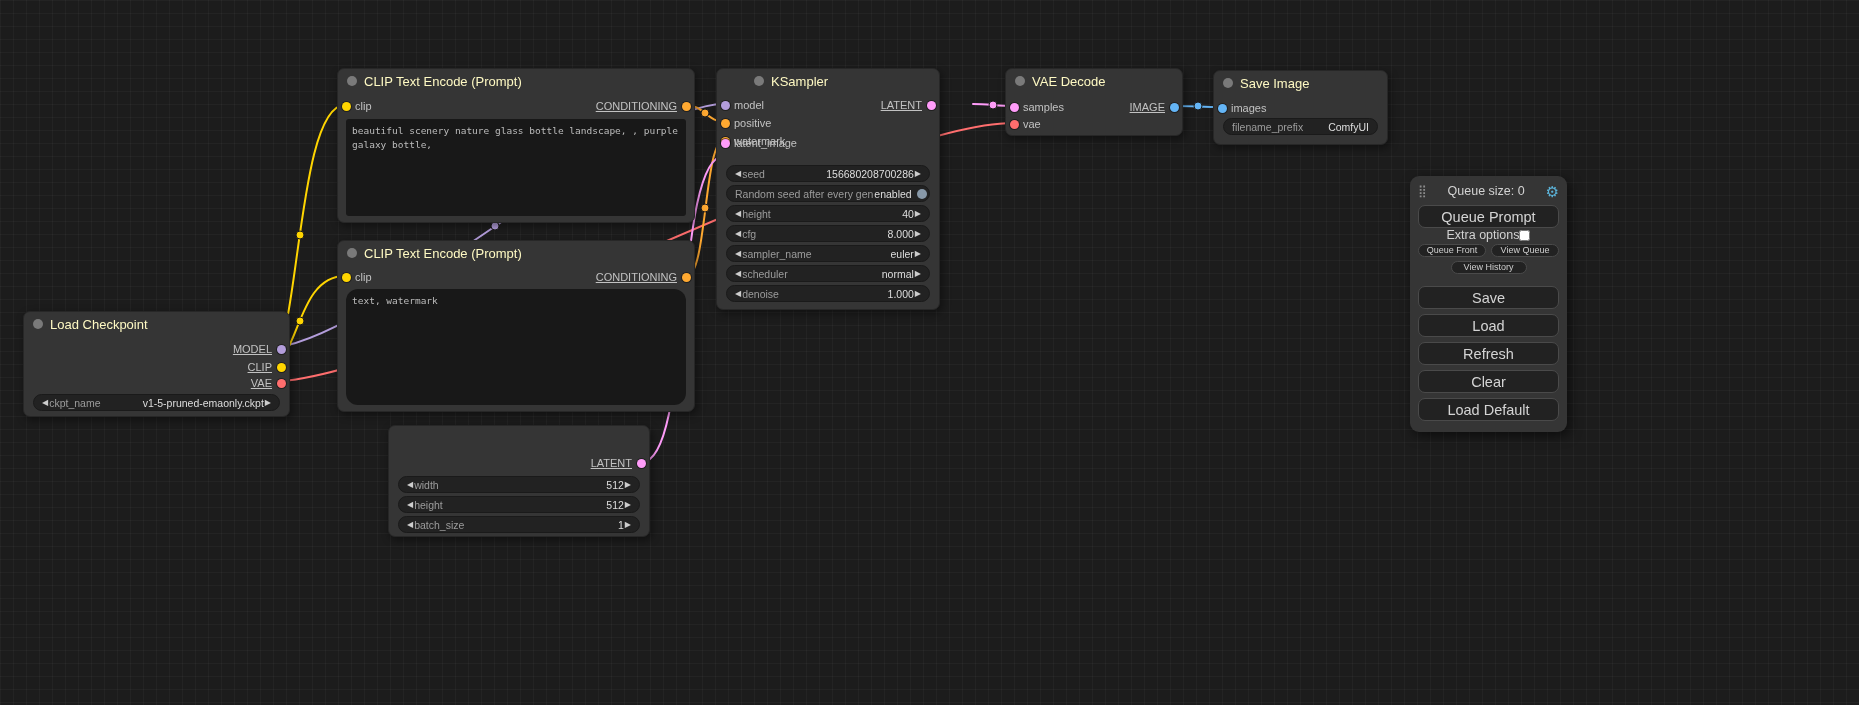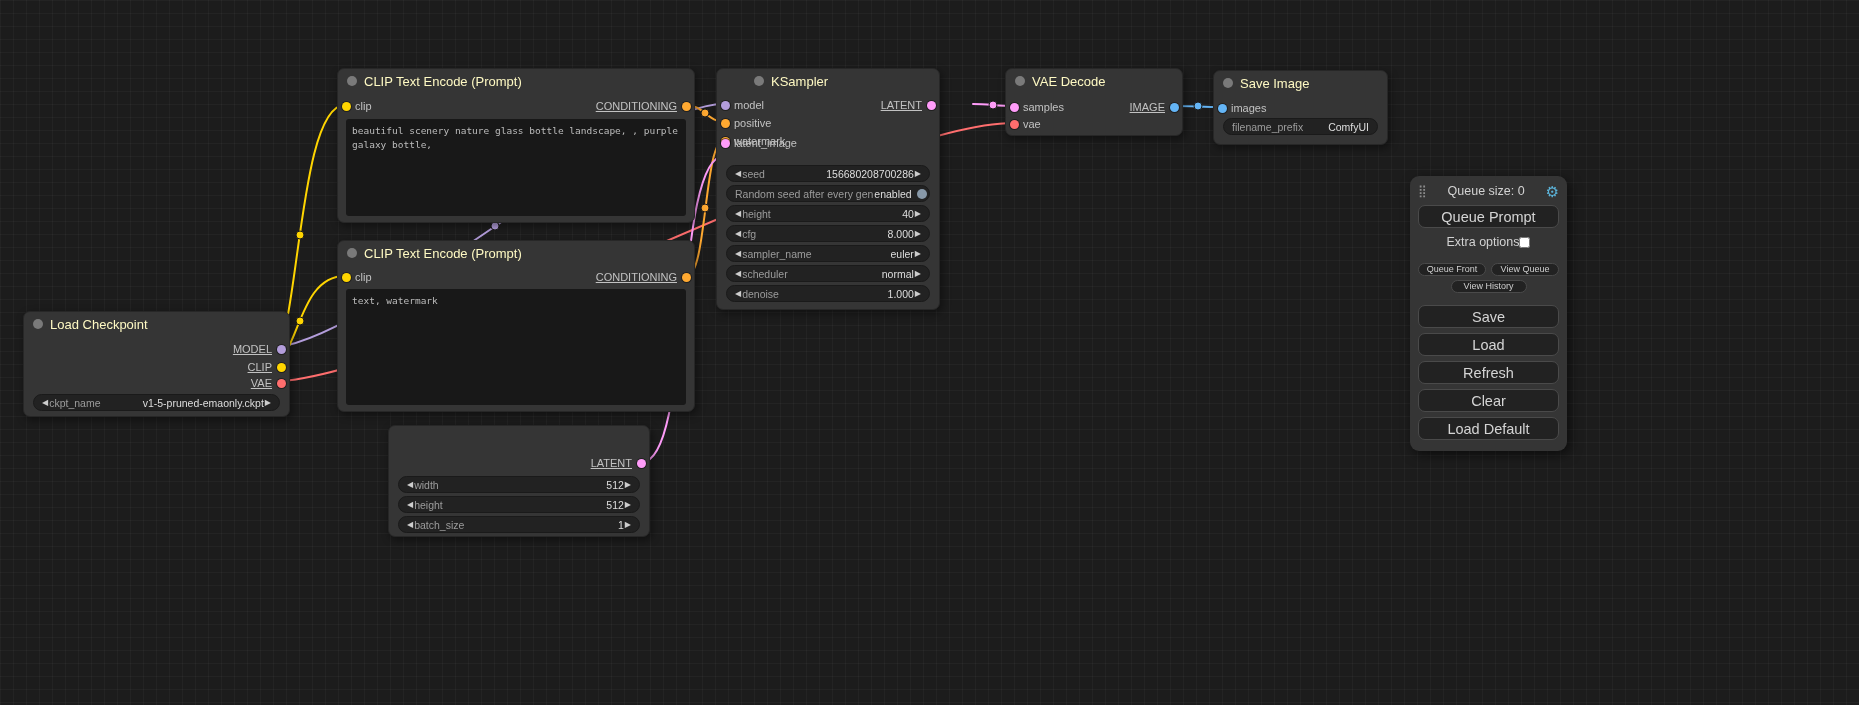--- a/index.html
+++ b/index.html
@@ -57,23 +57,23 @@
   }
   .menu-header { width:100%; display:flex; align-items:center; height:18px; }
   .drag-handle { color:#8d8d8d; font-size:12px; cursor:move; }
   .queue-size { flex:1; text-align:center; font-size:12.5px; color:#d2d2d2; }
   .gear { font-size:15px; line-height:1; cursor:pointer; background:transparent !important; }
 
   .menu button { font-family:inherit; cursor:pointer; background:#222; color:#d4d4d4;
                  border:1px solid #4a4a4a; }
   button.big { width:100%; height:23px; border-radius:7px; font-size:14.5px; margin-top:5px; }
   button.big.gap { margin-top:12px; }
-  .extra { display:flex; align-items:center; margin-top:7px; font-size:12.5px; color:#d2d2d2; }
+  .extra { display:flex; align-items:center; font-size:12.5px; color:#d2d2d2; }
   .extra input { width:11px; height:11px; }
-  .small-row { display:flex; gap:5px; margin-top:14px; width:100%; }
+  .small-row { display:flex; gap:5px; margin-top:2px; width:100%; }
   button.small { flex:1; height:13px; border-radius:7px; font-size:9px; line-height:1; padding:0; color:#cfcfcf; }
   button.small.history { flex:none; width:76px; margin:4px auto 0; }
 </style>
 </head>
 <body>
 
 <svg id="wires" width="1859" height="705">
   <path d="M267,348 C367,348 624,104 724,104" stroke="#B39DDB"></path>
   <path d="M267,366 C300,366 295,105 345,105" stroke="#FFD500"></path>
   <path d="M267,366 C300,366 295,276 345,276" stroke="#FFD500"></path>
@@ -138,21 +138,21 @@
   <div class="nheader">
     <span class="ndot"></span>
     <span class="ntitle">CLIP Text Encode (Prompt)</span>
   </div>
   <div class="prow" style="top:28px">
     <span class="pdot in" style="background: rgb(255, 213, 0);"></span>
     <span class="plabel in">clip</span>
     <span class="plabel out">CONDITIONING</span>
     <span class="pdot out" style="background: rgb(255, 169, 49);"></span>
   </div>
-  <textarea class="ntext" style="top: 48px; height: 116px;">text, watermark</textarea>
+  <textarea class="ntext" style="top: 48px; height: 116px; border-radius: 12px;">text, watermark</textarea>
 </div>
 
 <div class="node" style="left:388px; top:425px; width:262px; height:112px;">
   <div class="prow" style="top:29px">
     <span class="plabel out">LATENT</span>
     <span class="pdot out" style="background: rgb(255, 156, 249);"></span>
   </div>
   <div class="widgets" style="top:50px">
     <div class="widget">
       <span class="warrow">◀</span>

